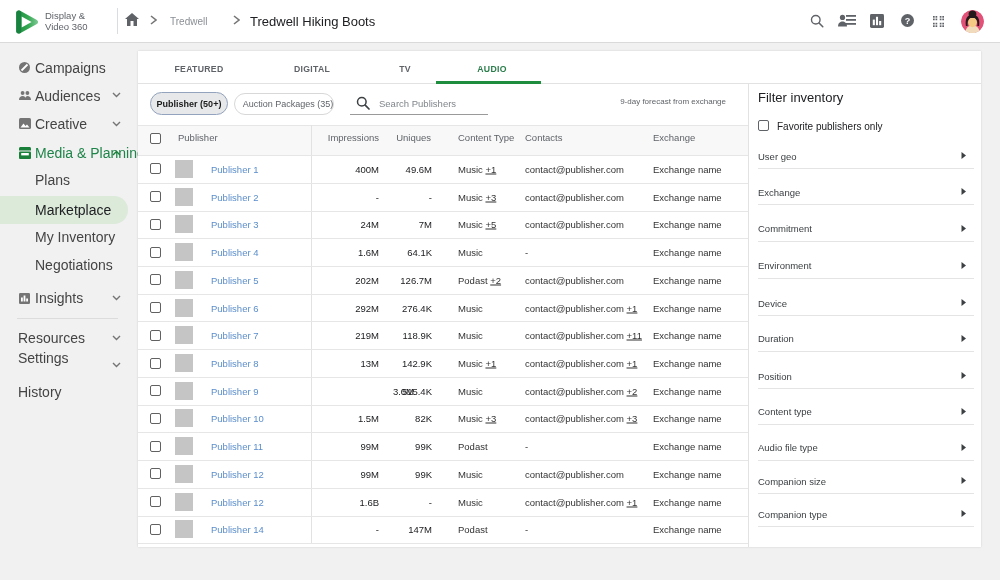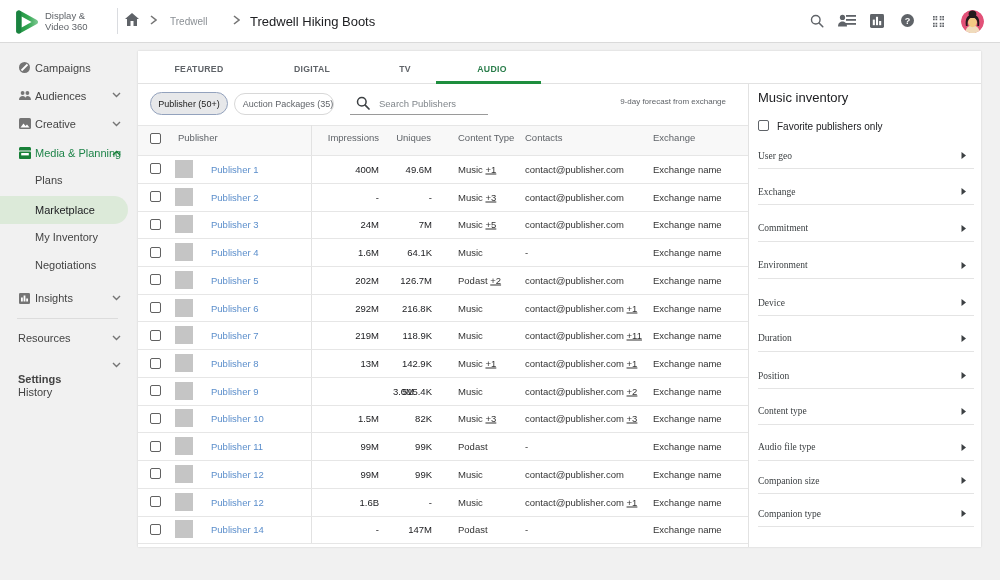--- a/index.html
+++ b/index.html
@@ -8,24 +8,24 @@
   .card { position:absolute; left:138px; top:51px; width:843px; height:496px; background:#fff; box-shadow:0 0 2px rgba(0,0,0,.14); }
   .hline { position:absolute; height:1px; background:#e6e6e6; }
   .cb { position:absolute; width:11px; height:11px; border:1.5px solid #616161; border-radius:2px; background:#fff; }
   .thumb { position:absolute; width:18px; height:18px; background:#c5c5c5; }
   .cell { position:absolute; font-size:9.5px; color:#202124; transform:translateY(-50%); white-space:nowrap; }
   .cell.num { transform:translateY(-50%); }
   .link { color:#5b8ecb; }
   .dk { color:#333; }
   .u { text-decoration:underline; }
   .num { text-align:center; }
-  .fitem { position:absolute; left:758px; font-size:9.5px; color:#3c4043; transform:translateY(-50%);font-family:Liberation Serif, serif; }
+  .fitem { position:absolute; left:758px; font-size:9.5px; color:#3c4043; transform:translateY(-50%); }
   .farrow { position:absolute; left:961px; }
   .fline { position:absolute; left:758px; width:216px; height:1px; background:#e4e4e4; }
-  .sitem { position:absolute; font-size:11px; color:#444; transform:translateY(-50%); white-space:nowrap; }
+  .sitem { position:absolute; font-size:14px; color:#444; transform:translateY(-50%); white-space:nowrap; }
   .chev { position:absolute; left:112px; }
   .tab { position:absolute; top:68.5px; transform:translate(-50%,-50%); font-size:8.7px; font-weight:bold; letter-spacing:.3px; color:#5f6368; }
   .hdr { position:absolute; top:137px; font-size:9.5px; color:#5f6368; transform:translateY(-50%); white-space:nowrap; }
 </style></head>
 <body>
 
 <div class="topbar"></div>
 <svg class="abs" style="left:16px;top:10px;z-index:6" width="23" height="24" viewBox="0 0 23 24">
   <defs>
       <linearGradient id="lg" x1="0" y1="0" x2="1" y2="0">
@@ -162,36 +162,36 @@
 <svg class="abs chev" style="top:295px" width="9" height="6" viewBox="0 0 9 6">
     <path d="M1 1 L4.5 4.5 L8 1" fill="none" stroke="#757575" stroke-width="1.4"></path>
   </svg>
 
 <div class="abs" style="left:17px;top:317.5px;width:101px;height:1px;background:#dcdcdc"></div>
 
 <div class="sitem" style="left:18px;top:337.5px;">Resources</div>
 <svg class="abs chev" style="top:334.5px" width="9" height="6" viewBox="0 0 9 6">
     <path d="M1 1 L4.5 4.5 L8 1" fill="none" stroke="#757575" stroke-width="1.4"></path>
   </svg>
-<div class="sitem" style="left:18px;top:379px;font-weight:bold;">Settings</div>
+<div class="sitem" style="left:18px;top:358px;">Settings</div>
 <svg class="abs chev" style="top:361.5px" width="9" height="6" viewBox="0 0 9 6">
     <path d="M1 1 L4.5 4.5 L8 1" fill="none" stroke="#757575" stroke-width="1.4"></path>
   </svg>
 <div class="sitem" style="left:18px;top:391.5px;">History</div>
 
 <div class="card"></div>
 <div class="tab" style="left:199px">FEATURED</div>
 <div class="tab" style="left:312px">DIGITAL</div>
 <div class="tab" style="left:405px">TV</div>
 <div class="tab" style="left:492px;color:#2a7d4b">AUDIO</div>
 <div class="abs" style="left:138px;top:82.5px;width:843px;height:1px;background:#e2e2e2"></div>
 <div class="abs" style="left:436px;top:80.5px;width:105px;height:3px;background:#1e8e3e"></div>
 
 <div class="abs" style="left:150px;top:92px;width:78px;height:23px;border:1.5px solid #93a2bd;border-radius:12px;background:#e7e8ea"></div>
-<div class="abs" style="left:189px;top:104px;transform:translate(-50%,-50%);font-size:9px;font-weight:normal;color:#1b1b1b;white-space:nowrap">Publisher (50+)</div>
+<div class="abs" style="left:189px;top:104px;transform:translate(-50%,-50%);font-size:9px;font-weight:bold;color:#1b1b1b;white-space:nowrap">Publisher (50+)</div>
 <div class="abs" style="left:234px;top:92.5px;width:100px;height:22px;border:1px solid #d8d8d8;border-radius:12px;background:#fff"></div>
 <div class="abs" style="left:288px;top:104px;transform:translate(-50%,-50%);font-size:9px;color:#5f6368;white-space:nowrap">Auction Packages (35)</div>
 
 <svg class="abs" style="left:356px;top:96px" width="14" height="14" viewBox="0 0 14 14">
     <circle cx="5.8" cy="5.8" r="4.3" fill="none" stroke="#3c4043" stroke-width="1.5"></circle>
     <path d="M9.2 9.2 L13 13" stroke="#3c4043" stroke-width="1.7" stroke-linecap="round"></path>
   </svg>
 <div class="abs" style="left:379px;top:103px;transform:translateY(-50%);font-size:9.5px;color:#80868b">Search Publishers</div>
 <div class="abs" style="left:350px;top:113.5px;width:138px;height:1px;background:#9a9a9a"></div>
 <div class="abs" style="left:726px;top:101px;transform:translate(-100%,-50%);font-size:8px;color:#5f6368;white-space:nowrap">9-day forecast from exchange</div>
@@ -255,21 +255,21 @@
   <div class="cell num" style="right:568px;top:279.8px">126.7M</div>
   <div class="cell dk" style="left:458px;top:279.8px">Podast <span class="u">+2</span></div>
   <div class="cell dk" style="left:525px;top:279.8px">contact@publisher.com</div>
   <div class="cell dk" style="left:653px;top:279.8px">Exchange name</div>
 
   <div class="hline" style="top:293.6px;left:138px;width:610px"></div>
   <div class="cb" style="left:150px;top:302.0px"></div>
   <div class="thumb" style="left:175px;top:298.5px"></div>
   <div class="cell link" style="left:211px;top:307.5px">Publisher 6</div>
   <div class="cell num" style="right:621px;top:307.5px">292M</div>
-  <div class="cell num" style="right:568px;top:307.5px">216.8K</div>
+  <div class="cell num" style="right:568px;top:307.5px">276.4K</div>
   <div class="cell dk" style="left:458px;top:307.5px">Music</div>
   <div class="cell dk" style="left:525px;top:307.5px">contact@publisher.com <span class="u">+1</span></div>
   <div class="cell dk" style="left:653px;top:307.5px">Exchange name</div>
 
   <div class="hline" style="top:321.4px;left:138px;width:610px"></div>
   <div class="cb" style="left:150px;top:329.7px"></div>
   <div class="thumb" style="left:175px;top:326.2px"></div>
   <div class="cell link" style="left:211px;top:335.2px">Publisher 7</div>
   <div class="cell num" style="right:621px;top:335.2px">219M</div>
   <div class="cell num" style="right:568px;top:335.2px">118.9K</div>
@@ -343,21 +343,21 @@
   <div class="cell link" style="left:211px;top:529.4px">Publisher 14</div>
   <div class="cell num" style="right:621px;top:529.4px">-</div>
   <div class="cell num" style="right:568px;top:529.4px">147M</div>
   <div class="cell dk" style="left:458px;top:529.4px">Podast</div>
   <div class="cell dk" style="left:525px;top:529.4px">-</div>
   <div class="cell dk" style="left:653px;top:529.4px">Exchange name</div>
 
   <div class="hline" style="top:543.2px;left:138px;width:610px"></div>
 
 <div class="abs" style="left:748px;top:83.5px;width:1px;height:463px;background:#e2e2e2"></div>
-<div class="abs" style="left:758px;top:97px;transform:translateY(-50%);font-size:13px;color:#202124">Music inventory</div>
+<div class="abs" style="left:758px;top:97px;transform:translateY(-50%);font-size:13px;color:#202124">Filter inventory</div>
 <div class="cb" style="left:758px;top:120px;border-color:#5f6368"></div>
 <div class="abs" style="left:777px;top:126px;transform:translateY(-50%);font-size:10px;color:#202124">Favorite publishers only</div>
 
   <div class="fitem" style="top:155.5px">User geo</div>
   <svg class="farrow" style="top:152.0px" width="5" height="7" viewBox="0 0 5 7">
     <path d="M0.5 0 L5 3.5 L0.5 7 Z" fill="#3c4043"></path>
   </svg>
   <div class="fline" style="top:168.0px"></div>
 
   <div class="fitem" style="top:191.5px">Exchange</div>

